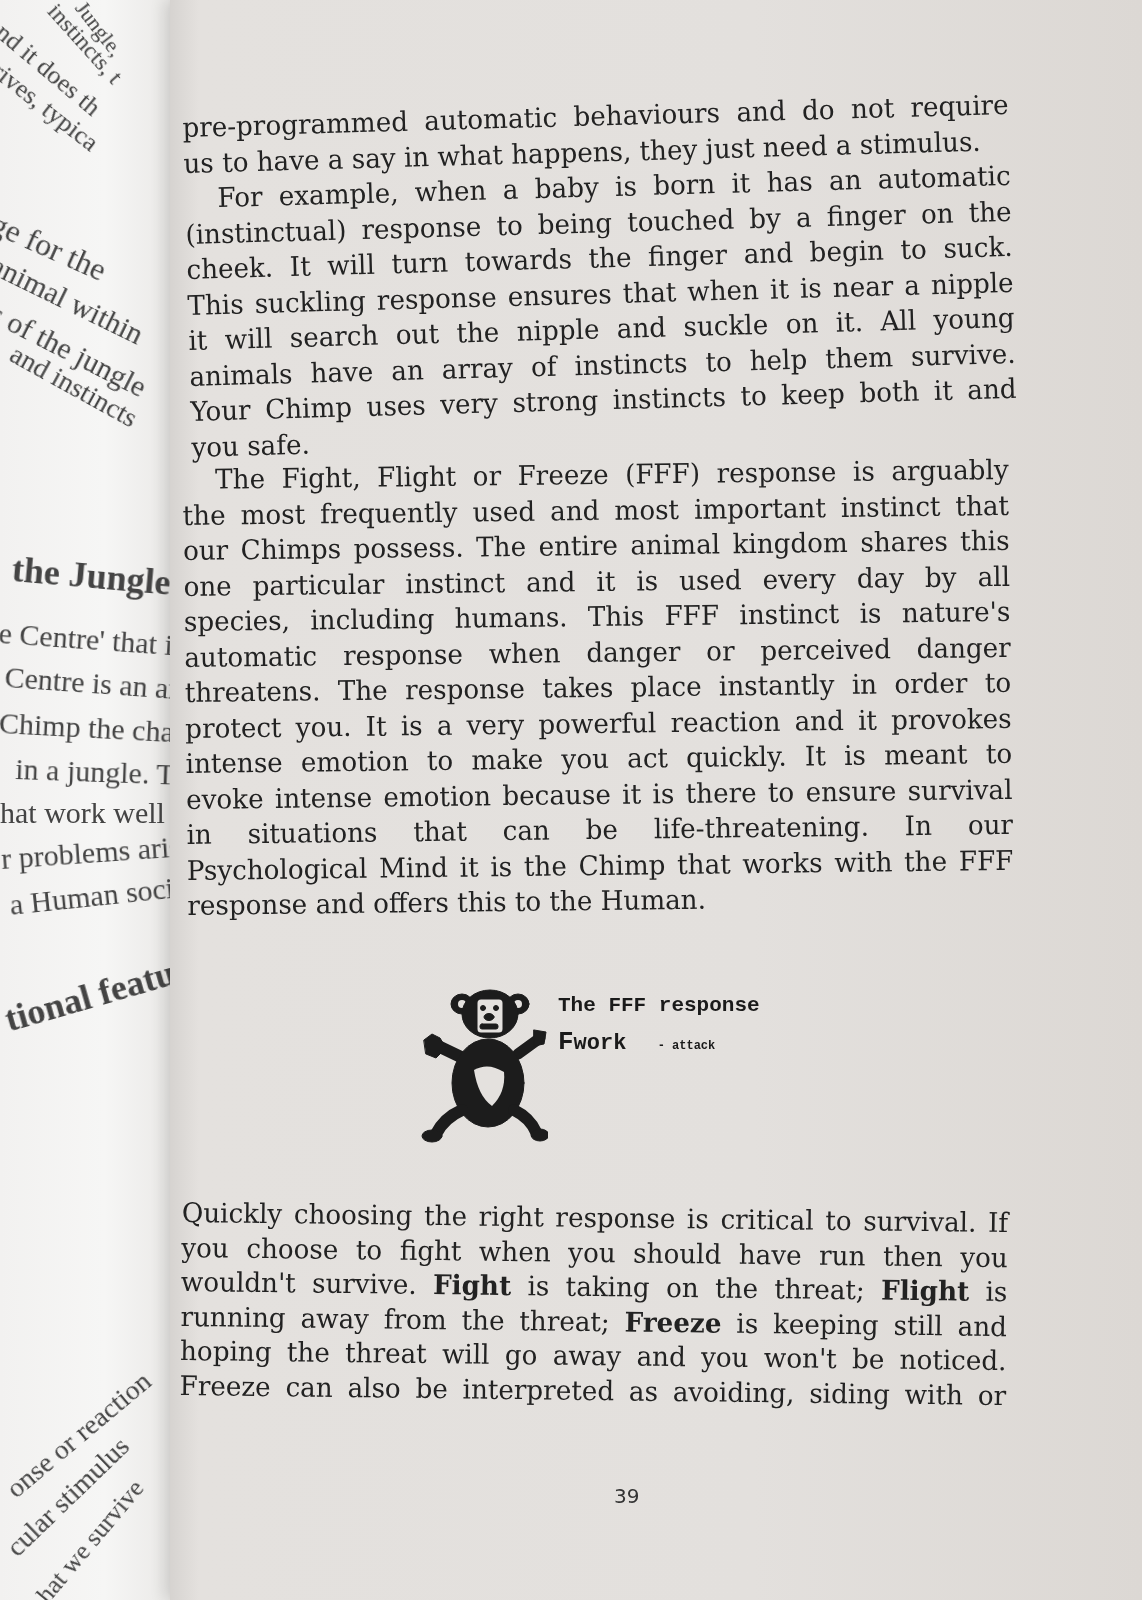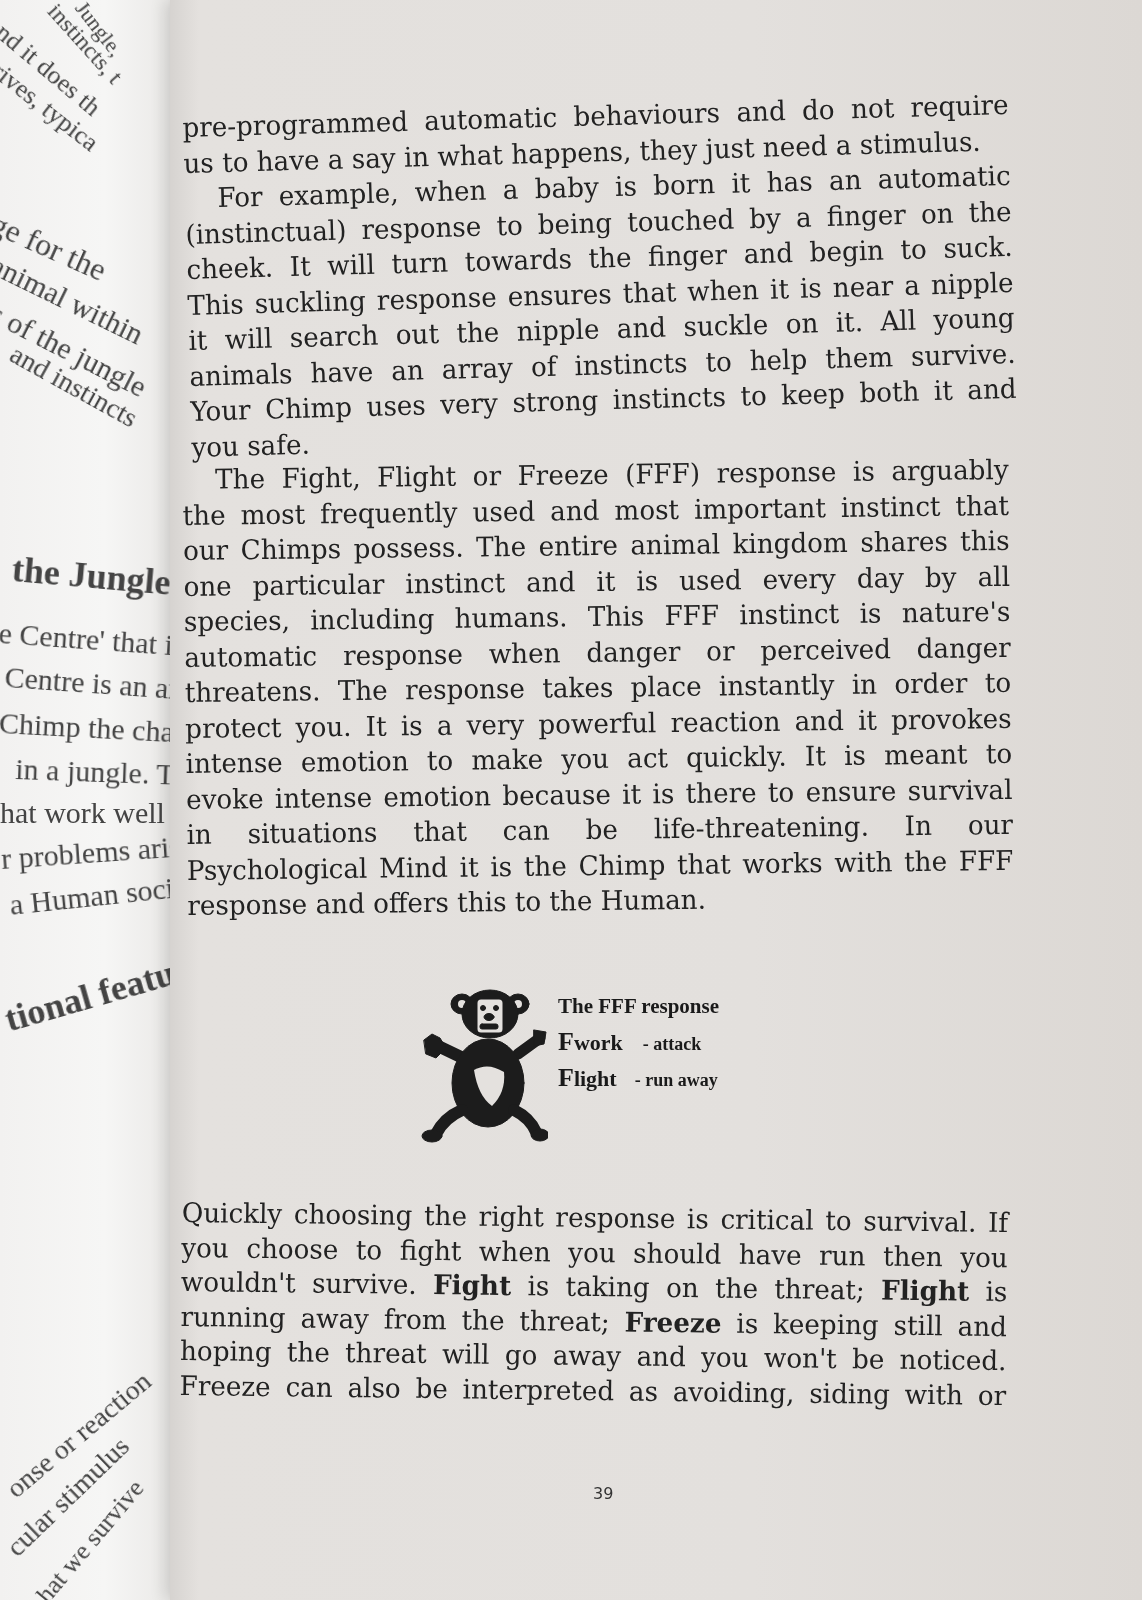--- a/index.html
+++ b/index.html
@@ -37,30 +37,30 @@
     .mid-block { top: 462px; transform: rotate(-0.7deg) scaleX(0.97); }
     .bot-block { top: 1196px; transform: rotate(0.7deg) scaleX(0.97); }
     .bot-block .line { height: 34.5px; line-height: 34.5px; }
     b { font-weight: bold; }
     .figure {
       position: absolute; left: 248px; top: 988px; width: 380px; height: 160px;
     }
     .chimp { position: absolute; left: 0; top: 0; width: 130px; height: 155px; }
     .caption {
       position: absolute; left: 140px; top: 0;
-      font-family: Liberation Serif, serif; color: #1a1a1a;
+      font-family: Liberation Mono, monospace; color: #1a1a1a;
     }
     .caption .cap-line { height: 36px; line-height: 36px; white-space: nowrap; }
     .caption .title { font-size: 21px; font-weight: bold; }
     .caption .term { font-size: 22px; font-weight: bold; }
     .caption .term .big { font-size: 26px; }
-    .caption .desc { font-size: 18px; font-weight: bold; margin-top: 13px; }
+    .caption .desc { font-size: 12px; font-weight: bold; margin-top: 13px; }
     .page-number {
-      position: absolute; left: 423px; top: 1484px;
-      font-family: "DejaVu Sans", sans-serif; font-size: 16px; color: #333;
+      position: absolute; left: 444px; top: 1484px;
+      font-family: "DejaVu Sans", sans-serif; font-size: 20px; color: #333;
     }
   </style>
 </head>
 <body>
 
 <div class="left-page" id="leftPage">
     <span class="frag" style="left: 90px; top: -4px; font-size: 22px; transform: rotate(52deg);">Jungle,</span>
     <span class="frag" style="left: 62px; top: -2px; font-size: 24px; transform: rotate(48deg);">instincts, t</span>
     <span class="frag" style="left: 0px; top: 10px; font-size: 26px; transform: rotate(40deg);">and it does th</span>
     <span class="frag" style="left: -6px; top: 48px; font-size: 26px; transform: rotate(38deg);">drives, typica</span>
@@ -143,25 +143,20 @@
         <ellipse cx="122" cy="147" rx="9" ry="6"></ellipse>
       </g>
     </svg>
     <div class="caption">
       <div class="cap-line title">The FFF response</div>
       <div class="cap-line">
         <span class="term"><span class="big">F</span><span>work</span></span>
         <span style="display:inline-block;width:12px"></span>
         <span class="desc">- attack</span>
       </div>
-      <div class="cap-line">
-        <span class="term"><span class="big">F</span><span>light</span></span>
-        <span style="display:inline-block;width:10px"></span>
-        <span class="desc">- run away</span>
-      </div>
     </div>
   </div>
 
   <div class="text-block bot-block">
     <div class="line">Quickly choosing the right response is critical to survival. If</div>
     <div class="line">you choose to fight when you should have run then you</div>
     <div class="line"><span>wouldn't survive. </span><b>Fight</b><span> is taking on the threat; </span><b>Flight</b><span> is</span></div>
     <div class="line"><span>running away from the threat; </span><b>Freeze</b><span> is keeping still and</span></div>
     <div class="line">hoping the threat will go away and you won't be noticed.</div>
     <div class="line">Freeze can also be interpreted as avoiding, siding with or</div>

